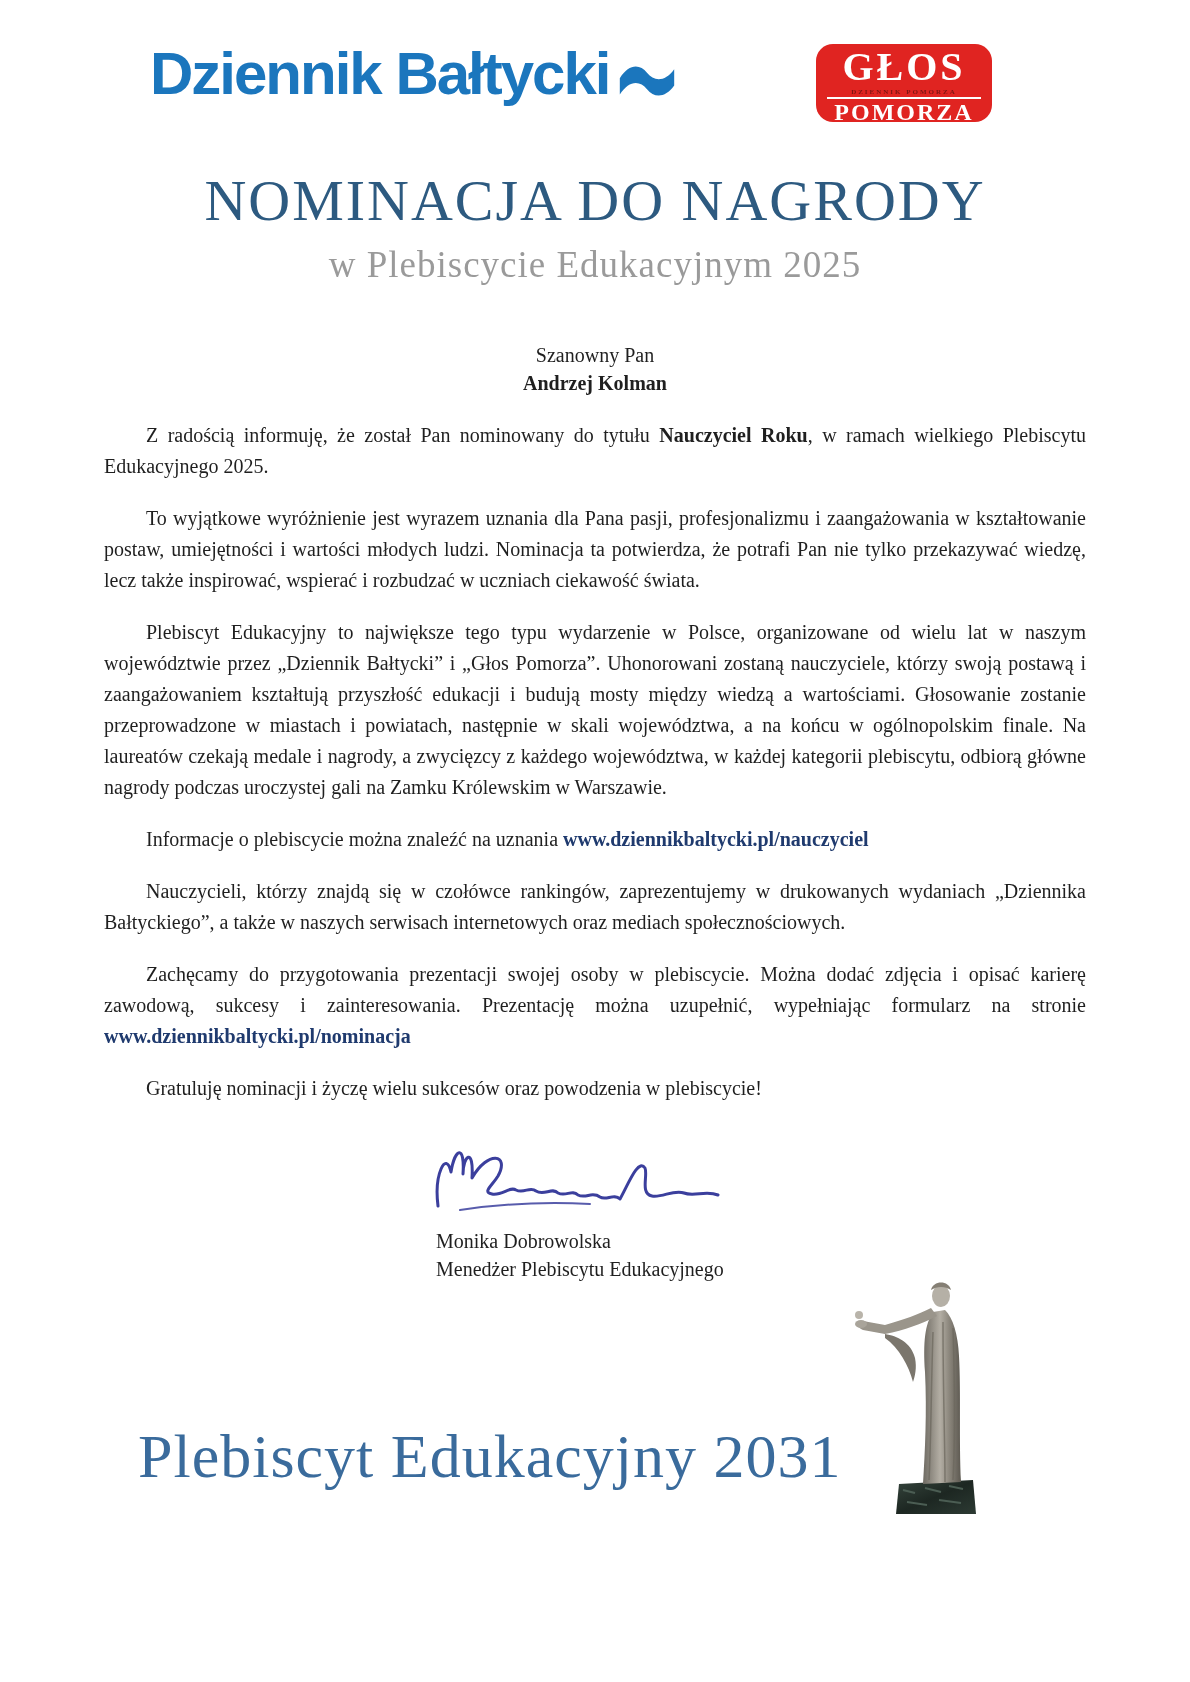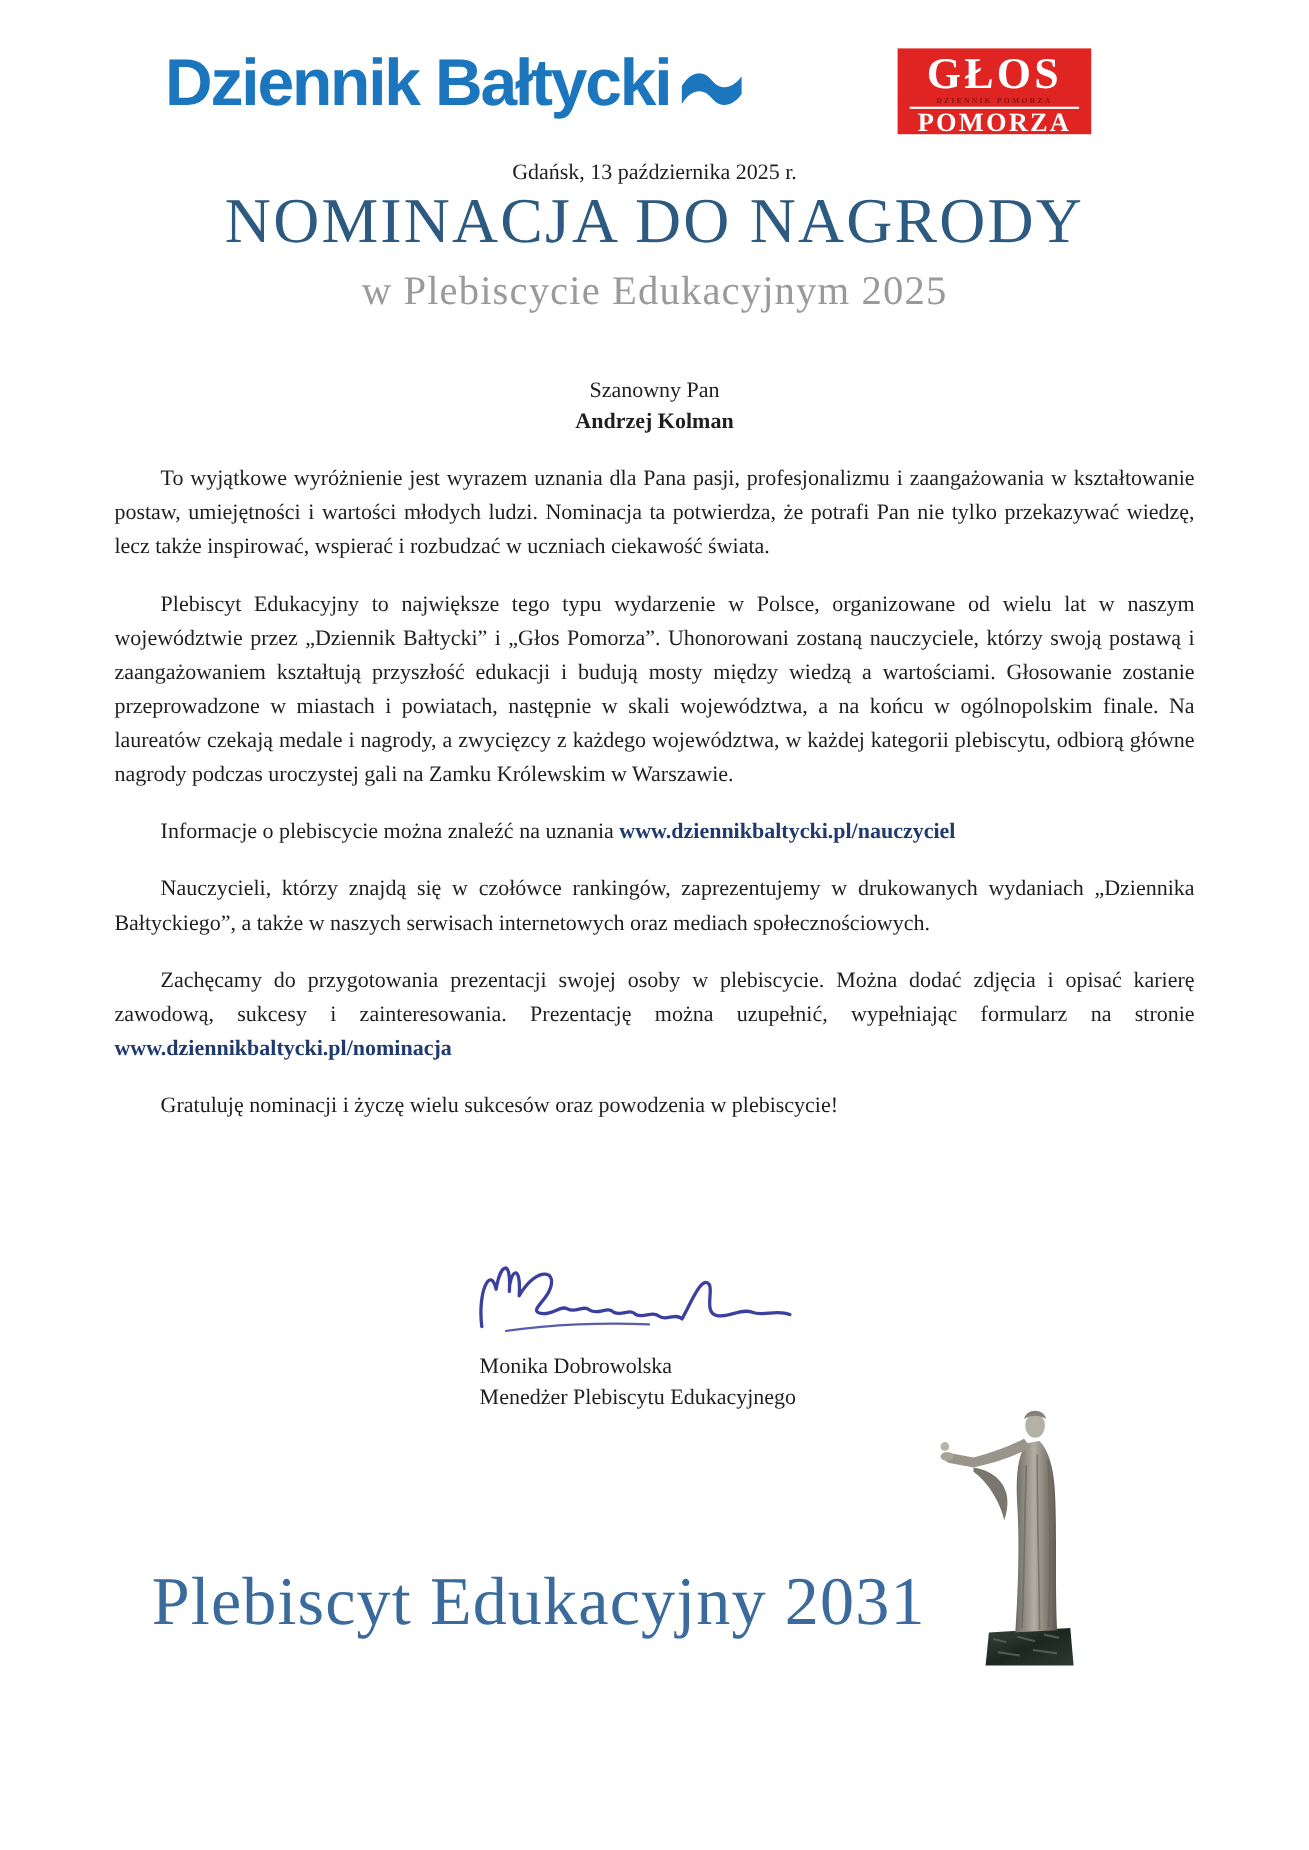--- a/index.html
+++ b/index.html
@@ -11,21 +11,21 @@
   }
   
   .logo-db { position:absolute; left:150px; top:40px; display:flex; align-items:center; }
   .logo-db-text {
     font-family:"Liberation Sans", sans-serif; font-weight:bold;
     color:#1b76bd; font-size:60px; letter-spacing:-2px; line-height:1;
   }
   .wave { margin-left:8px; margin-top:18px; display:inline-block; }
   .logo-gp {
     position:absolute; left:816px; top:44px; width:176px; height:78px;
-    background:#e02421; color:#ffffff; text-align:center; padding-top:3px;
+    background:#e02421; color:#ffffff; text-align:center; padding-top:3px;border-radius:17px;
   }
   .glos { font-size:40px; font-weight:bold; letter-spacing:3px; line-height:40px; }
   .glos-sub { font-size:7px; font-weight:bold; letter-spacing:2px; color:#7e1513; line-height:8px; margin-top:1px; }
   .glos-rule { border:0; border-top:2px solid #ffffff; width:88%; margin:1px auto 1px auto; }
   .pomorza { font-size:24px; font-weight:bold; letter-spacing:2px; line-height:24px; }
   
   .dateline { position:absolute; top:146px; width:100%; text-align:center; font-size:20px; }
   .title {
     position:absolute; top:168px; width:100%; text-align:center;
     font-size:58px; color:#2d5a80; letter-spacing:2px; line-height:66px; font-weight:normal;
@@ -67,30 +67,30 @@
     </span>
   </div>
 
   <div class="logo-gp">
     <div class="glos">GŁOS</div>
     <div class="glos-sub">DZIENNIK POMORZA</div>
     <hr class="glos-rule">
     <div class="pomorza">POMORZA</div>
   </div>
 
-  <div class="dateline">Gdańsk, 13 października 2025 r.</div>
   <h1 class="title">NOMINACJA DO NAGRODY</h1>
   <h2 class="subtitle">w Plebiscycie Edukacyjnym 2025</h2>
 
   <div class="salutation">
     <div>Szanowny Pan</div>
     <div class="recipient">Andrzej Kolman</div>
   </div>
 
   <div class="letter-body">
+    <p><span>Z radością informuję, że został Pan nominowany do tytułu </span><b>Nauczyciel Roku</b><span>, w ramach wielkiego Plebiscytu Edukacyjnego 2025.</span></p>
 
     <p>To wyjątkowe wyróżnienie jest wyrazem uznania dla Pana pasji, profesjonalizmu i zaangażowania w kształtowanie postaw, umiejętności i wartości młodych ludzi. Nominacja ta potwierdza, że potrafi Pan nie tylko przekazywać wiedzę, lecz także inspirować, wspierać i rozbudzać w uczniach ciekawość świata.</p>
 
     <p>Plebiscyt Edukacyjny to największe tego typu wydarzenie w Polsce, organizowane od wielu lat w naszym województwie przez „Dziennik Bałtycki” i „Głos Pomorza”. Uhonorowani zostaną nauczyciele, którzy swoją postawą i zaangażowaniem kształtują przyszłość edukacji i budują mosty między wiedzą a wartościami. Głosowanie zostanie przeprowadzone w miastach i powiatach, następnie w skali województwa, a na końcu w ogólnopolskim finale. Na laureatów czekają medale i nagrody, a zwycięzcy z każdego województwa, w każdej kategorii plebiscytu, odbiorą główne nagrody podczas uroczystej gali na Zamku Królewskim w Warszawie.</p>
 
     <p><span>Informacje o plebiscycie można znaleźć na uznania </span><a href="#" class="site-link">www.dziennikbaltycki.pl/nauczyciel</a></p>
 
     <p>Nauczycieli, którzy znajdą się w czołówce rankingów, zaprezentujemy w drukowanych wydaniach „Dziennika Bałtyckiego”, a także w naszych serwisach internetowych oraz mediach społecznościowych.</p>
 
     <p><span>Zachęcamy do przygotowania prezentacji swojej osoby w plebiscycie. Można dodać zdjęcia i opisać karierę zawodową, sukcesy i zainteresowania. Prezentację można uzupełnić, wypełniając formularz na stronie </span><a href="#" class="site-link">www.dziennikbaltycki.pl/nominacja</a></p>

